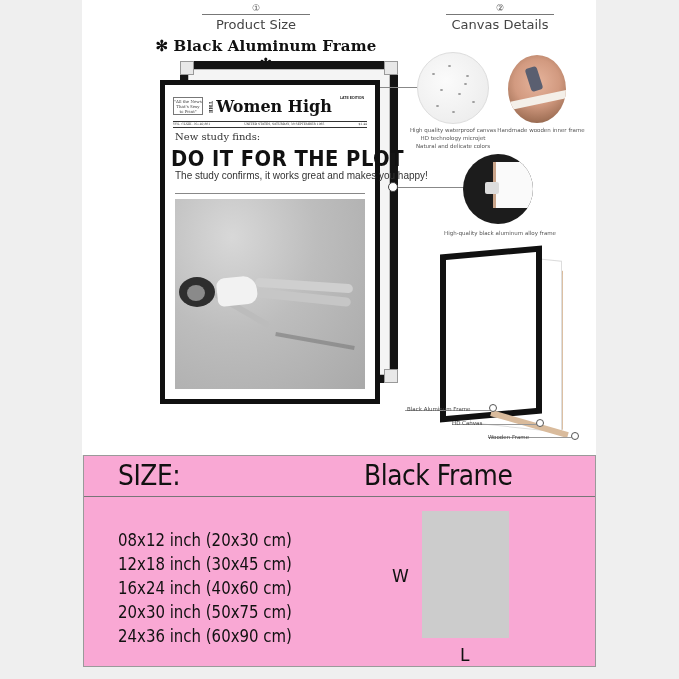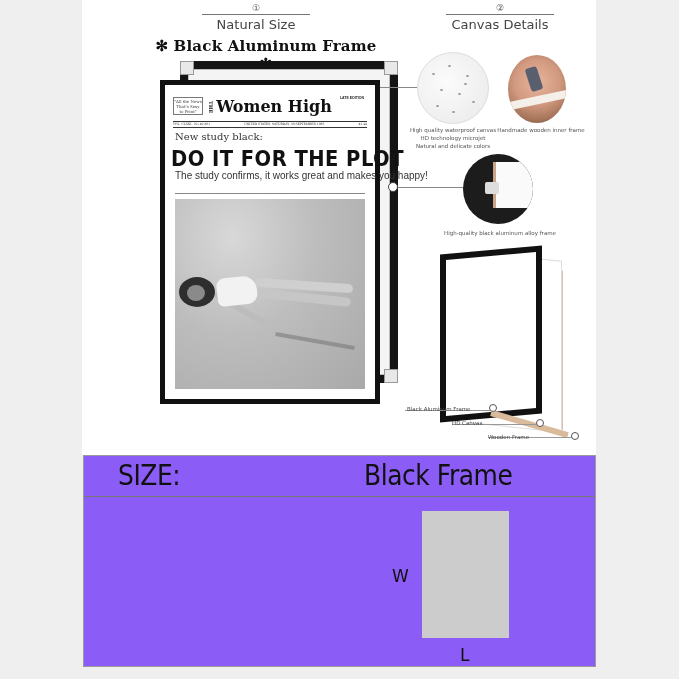--- a/index.html
+++ b/index.html
@@ -59,39 +59,39 @@
   
   .exp-wood{position:absolute;left:557px;top:274px;width:6px;height:156px;background:linear-gradient(90deg,#caa98b,#ddc2a6);border-radius:1px;}
   .exp-wood-top{position:absolute;left:541px;top:272px;width:22px;height:5px;background:#d9bb9c;transform:skewY(-6deg);}
   .exp-canvas{position:absolute;left:470px;top:256px;width:90px;height:170px;border:1px solid #ddd;background:#fff;transform:skewY(6deg);}
   .exp-black{position:absolute;left:440px;top:250px;width:90px;height:156px;border:6px solid #111;background:#fff;transform:skewY(-5deg);}
   .exp-wood-bottom{position:absolute;left:491px;top:410px;width:80px;height:6px;background:#d9bb9c;transform:rotate(16deg);transform-origin:left;}
   .exp-label{position:absolute;font-size:5.5px;color:#444;font-family:"DejaVu Sans",sans-serif;white-space:nowrap;}
   .ring{position:absolute;width:6px;height:6px;border-radius:50%;border:1px solid #555;background:#fff;}
 
   
-  .size-table{position:absolute;left:83px;top:455px;width:513px;height:212px;border:1px solid #9a9a9a;box-sizing:border-box;background:#8b5cf6;}
+  .size-table{position:absolute;left:83px;top:455px;width:513px;height:212px;border:1px solid #9a9a9a;box-sizing:border-box;background:#f9a8d4;}
   .size-head{position:absolute;left:0;top:0;right:0;height:40px;border-bottom:1px solid #777;}
   .size-label{position:absolute;left:34px;top:2px;font-size:29px;color:#111;font-family:"DejaVu Sans",sans-serif;transform:scaleX(.86);transform-origin:left;letter-spacing:-.5px;}
   .frame-label{position:absolute;left:280px;top:2px;font-size:29px;color:#111;font-family:"DejaVu Sans",sans-serif;transform:scaleX(.86);transform-origin:left;letter-spacing:-.5px;white-space:nowrap;}
   .size-list{position:absolute;left:34px;top:72px;margin:0;padding:0;list-style:none;}
   .size-list li{font-size:17px;line-height:24px;color:#111;font-family:"DejaVu Sans",sans-serif;transform:scaleX(.88);transform-origin:left;white-space:nowrap;}
   .dim-rect{position:absolute;left:338px;top:55px;width:87px;height:127px;background:#cccccc;}
   .dim-w{position:absolute;left:308px;top:110px;font-size:17px;color:#111;font-family:"DejaVu Sans",sans-serif;}
   .dim-l{position:absolute;left:376px;top:189px;font-size:17px;color:#111;font-family:"DejaVu Sans",sans-serif;}
 </style>
 </head>
 <body>
 
 <div class="panel"></div>
 
 <div class="heading h1">
   <div class="num">①</div>
   <div class="rule"></div>
-  <div class="txt">Natural Size</div>
+  <div class="txt">Product Size</div>
 </div>
 <div class="heading h2">
   <div class="num">②</div>
   <div class="rule"></div>
   <div class="txt">Canvas Details</div>
 </div>
 
 <div class="frame-title">✻ Black Aluminum Frame ✻</div>
 
 <div class="back-frame">
@@ -113,21 +113,21 @@
       </div>
       <div class="ear-r">
         <b>LATE EDITION</b>
       </div>
     </div>
     <div class="dateline">
       <span>VOL. CLXIII.. No.49,801</span>
       <span>UNITED STATES, SATURDAY, 30 SEPTEMBER 1965</span>
       <span>$1.44</span>
     </div>
-    <div class="kicker">New study black:</div>
+    <div class="kicker">New study finds:</div>
     <div class="headline">DO IT FOR THE PLOT</div>
     <div class="dek">The study confirms, it works great and makes you happy!</div>
     <div class="dek-rule"></div>
     <div class="photo">
       <div class="shadow"></div>
       <div class="leg1"></div>
       <div class="leg2"></div>
       <div class="arm"></div>
       <div class="hat"></div>
       <div class="face"></div>
@@ -181,16 +181,23 @@
 
 <div class="leader" style="left:488px;top:437px;width:86px;background:#999;"></div>
 <div class="ring" style="left:571px;top:432px;"></div>
 <div class="exp-label" style="left:488px;top:434px;">Wooden Frame</div>
 
 <div class="size-table">
   <div class="size-head">
     <div class="size-label">SIZE:</div>
     <div class="frame-label">Black Frame</div>
   </div>
+  <ul class="size-list">
+    <li>08x12 inch (20x30 cm)</li>
+    <li>12x18 inch (30x45 cm)</li>
+    <li>16x24 inch (40x60 cm)</li>
+    <li>20x30 inch (50x75 cm)</li>
+    <li>24x36 inch (60x90 cm)</li>
+  </ul>
   <div class="dim-w">W</div>
   <div class="dim-rect"></div>
   <div class="dim-l">L</div>
 </div>
 
 </body></html>

